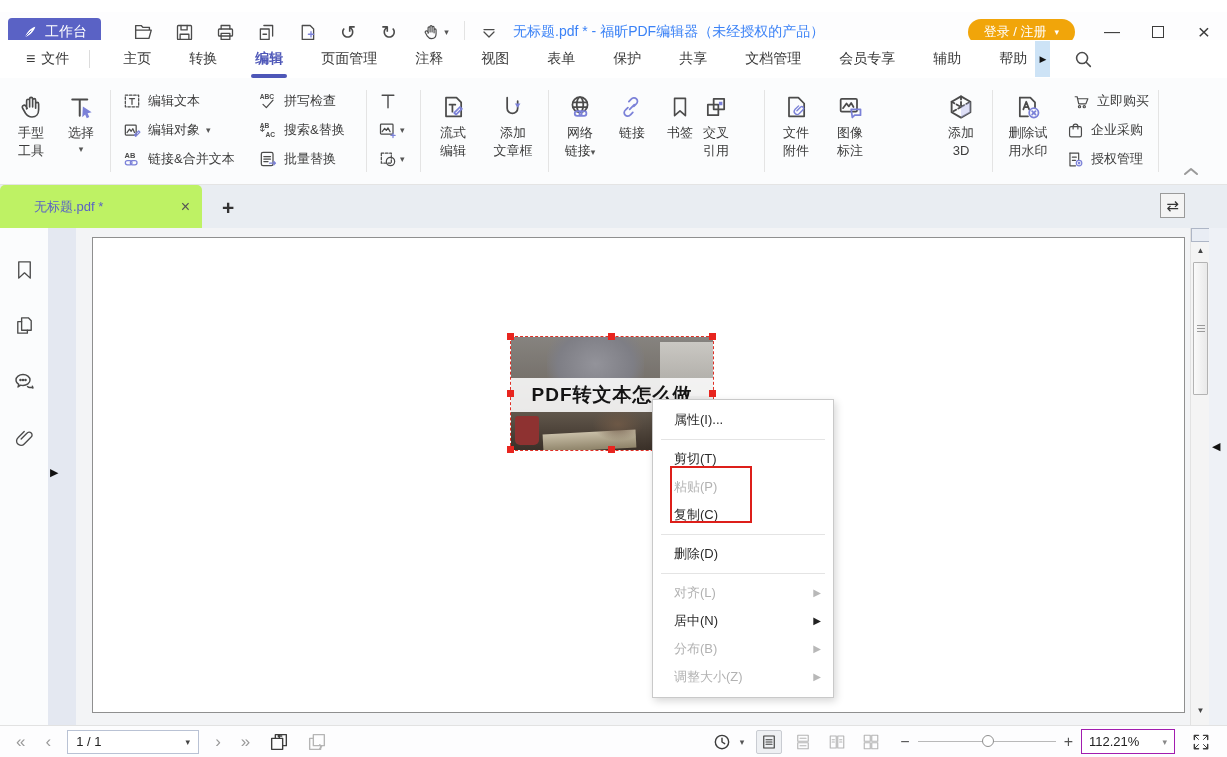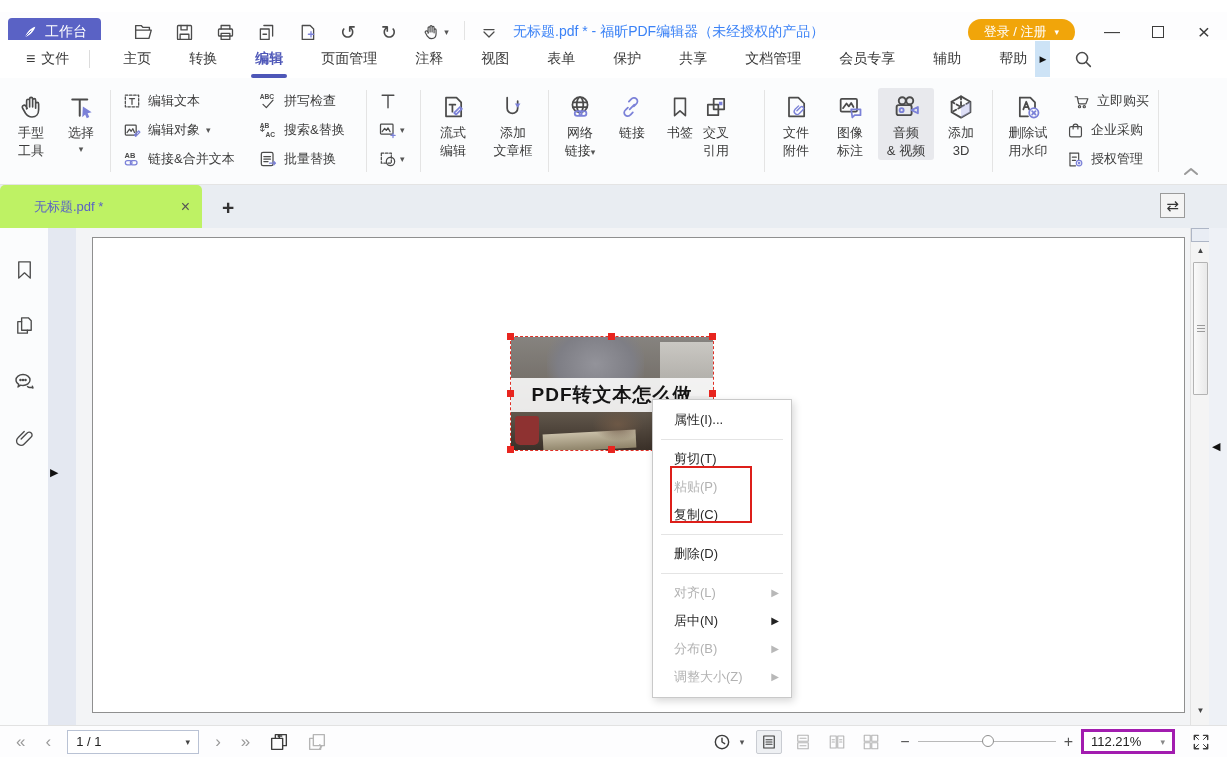--- a/index.html
+++ b/index.html
@@ -59,21 +59,21 @@
   .sel-image { position:absolute; left:511px; top:337px; width:202px; height:113px; outline:1px dashed #e03026; overflow:hidden; background:linear-gradient(180deg,#86837f 0%,#76716b 38%,#5d5348 70%,#3a3028 100%); }
   .img-sweater { position:absolute; left:18%; top:-12%; width:48%; height:72%; background:radial-gradient(ellipse at center,#93939a 0%,#7e7e85 55%,rgba(120,118,115,0) 75%); }
   .img-laptop { position:absolute; right:0; top:4%; width:26%; height:48%; background:linear-gradient(180deg,#d6d4cf,#b3b1ac); opacity:.85; }
   .img-band { position:absolute; left:0; top:36%; width:100%; height:30%; background:rgba(250,250,250,.9); display:flex; align-items:center; justify-content:center; }
   .img-caption { font-size:19px; font-weight:bold; color:#141414; letter-spacing:1px; white-space:nowrap; }
   .img-cup { position:absolute; left:2%; bottom:4%; width:12%; height:26%; background:#8e3231; border-radius:3px 3px 5px 5px; }
   .img-notebook { position:absolute; left:16%; bottom:0; width:46%; height:16%; background:linear-gradient(180deg,#c9bfa8,#8d8268); transform:rotate(-3deg); }
   .img-hand { position:absolute; left:40%; bottom:8%; width:26%; height:30%; background:radial-gradient(ellipse at center,#6d5846 0%,rgba(70,55,40,0) 70%); }
   .handle { position:absolute; width:7px; height:7px; background:#e8251f; }
   
-  .ctx-menu { position:absolute; left:652px; top:399px; width:140px; background:#fff; border:1px solid #c9c9c9; box-shadow:2px 3px 8px rgba(0,0,0,.16); padding:6px 0; }
+  .ctx-menu { position:absolute; left:652px; top:399px; width:182px; background:#fff; border:1px solid #c9c9c9; box-shadow:2px 3px 8px rgba(0,0,0,.16); padding:6px 0; }
   .ctx-item { height:28px; line-height:28px; padding:0 12px 0 21px; font-size:13px; color:#2a2a2a; display:flex; align-items:center; }
   .ctx-item.disabled { color:#b2b2b2; }
   .ctx-label { flex:1; }
   .ctx-arrow { font-size:10px; color:#222; }
   .ctx-arrow.disabled { color:#b8b8b8; }
   .ctx-div { height:1px; background:#e4e4e4; margin:5px 8px; }
   .ctx-highlight { position:absolute; left:670px; top:466px; width:82px; height:57px; border:2px solid #dd1f1a; pointer-events:none; }
   
   .vscroll { position:absolute; left:1190px; top:0; width:19px; height:497px; background:#f4f4f4; border-left:1px solid #e2e2e2; }
   .vs-corner { position:absolute; left:0; top:0; width:19px; height:14px; background:#e9edf4; border:1px solid #aeb6c6; }
@@ -86,21 +86,21 @@
   .statusbar { position:absolute; left:0; top:725px; width:1227px; height:32px; background:#fdfdfe; border-top:1px solid #e2e2e2; display:flex; align-items:center; }
   .nav-glyph { font-size:17px; color:#9a9a9a; margin:0 10px; }
   .page-combo { width:132px; height:24px; border:1px solid #b9c2d4; background:#fff; display:flex; align-items:center; padding:0 8px; font-size:13px; color:#222; margin:0 6px; }
   .page-combo .caret { margin-left:auto; color:#444; }
   .sb-icon { margin:0 8px; display:flex; align-items:center; }
   .sb-right { margin-left:auto; display:flex; align-items:center; }
   .view-btn { width:26px; height:24px; display:flex; align-items:center; justify-content:center; margin:0 4px; border-radius:2px; }
   .view-btn.selected { background:#eef0f3; border:1px solid #c9ccd2; }
   .zoom-track { width:138px; height:1px; background:#b9b9b9; position:relative; margin:0 8px; }
   .zoom-thumb { position:absolute; left:64px; top:-6px; width:12px; height:12px; border-radius:50%; background:#fff; border:1px solid #8f8f8f; }
-  .zoom-combo { width:94px; height:25px; border:3px solid #a21caf; background:#fff; display:flex; align-items:center; padding:0 7px; font-size:13px; color:#222; margin:0 8px; }
+  .zoom-combo { width:94px; height:25px; border:1px solid #a21caf; background:#fff; display:flex; align-items:center; padding:0 7px; font-size:13px; color:#222; margin:0 8px; }
   .zoom-combo .caret { margin-left:auto; color:#888; }
   .pm-glyph { font-size:16px; color:#555; }
 </style>
 </head>
 <body>
 
 <div class="titlebar">
   <div class="workspace-btn">
     <span>
         <svg width="16" height="16" viewBox="0 0 24 24">
@@ -402,33 +402,20 @@
         <svg width="28" height="28" viewBox="0 0 24 24" class="ic">
           <rect x="4" y="5" width="14" height="11" rx="1"></rect>
           <path d="M6 13l3-4 2 2.5 2-3 2 3.5"></path>
           <path d="M13 14h8v5h-5l-2 2z" class="ic-purple"></path>
         </svg>
       </div>
     <span class="big-lab">图像</span>
     <span class="big-lab">标注</span>
   </div>
 
-  <div class="big-btn selected" style="left:878px; width:56px;">
-    <div class="bicon">
-        <svg width="30" height="30" viewBox="0 0 24 24" class="ic">
-          <circle cx="9" cy="7" r="2.8"></circle>
-          <circle cx="15" cy="7" r="2.8"></circle>
-          <rect x="4.5" y="10.5" width="12" height="8" rx="1.5"></rect>
-          <path d="M16.5 14.5l5-2.5v5z" class="ic-purple"></path>
-          <circle cx="8.5" cy="14.5" r="1.6" class="ic-purple"></circle>
-        </svg>
-      </div>
-    <span class="big-lab">音频</span>
-    <span class="big-lab">&amp; 视频</span>
-  </div>
 
   <div class="big-btn" style="left:938px; width:46px;">
     <div class="bicon">
         <svg width="30" height="30" viewBox="0 0 24 24" class="ic">
           <path d="M12 3.5l7.5 4.3v8.4L12 20.5l-7.5-4.3V7.8z"></path>
           <path d="M12 3.5v8.5M4.5 7.8l7.5 4.2 7.5-4.2" stroke-dasharray="2.5 2"></path>
           <path d="M12 12l-7.5 4.2" stroke-dasharray="2.5 2"></path>
           <path d="M12 12v8.5l7.5-4.3v-8.4z" fill="#babdf0" fill-opacity="0.45" stroke="none"></path>
         </svg>
       </div>

